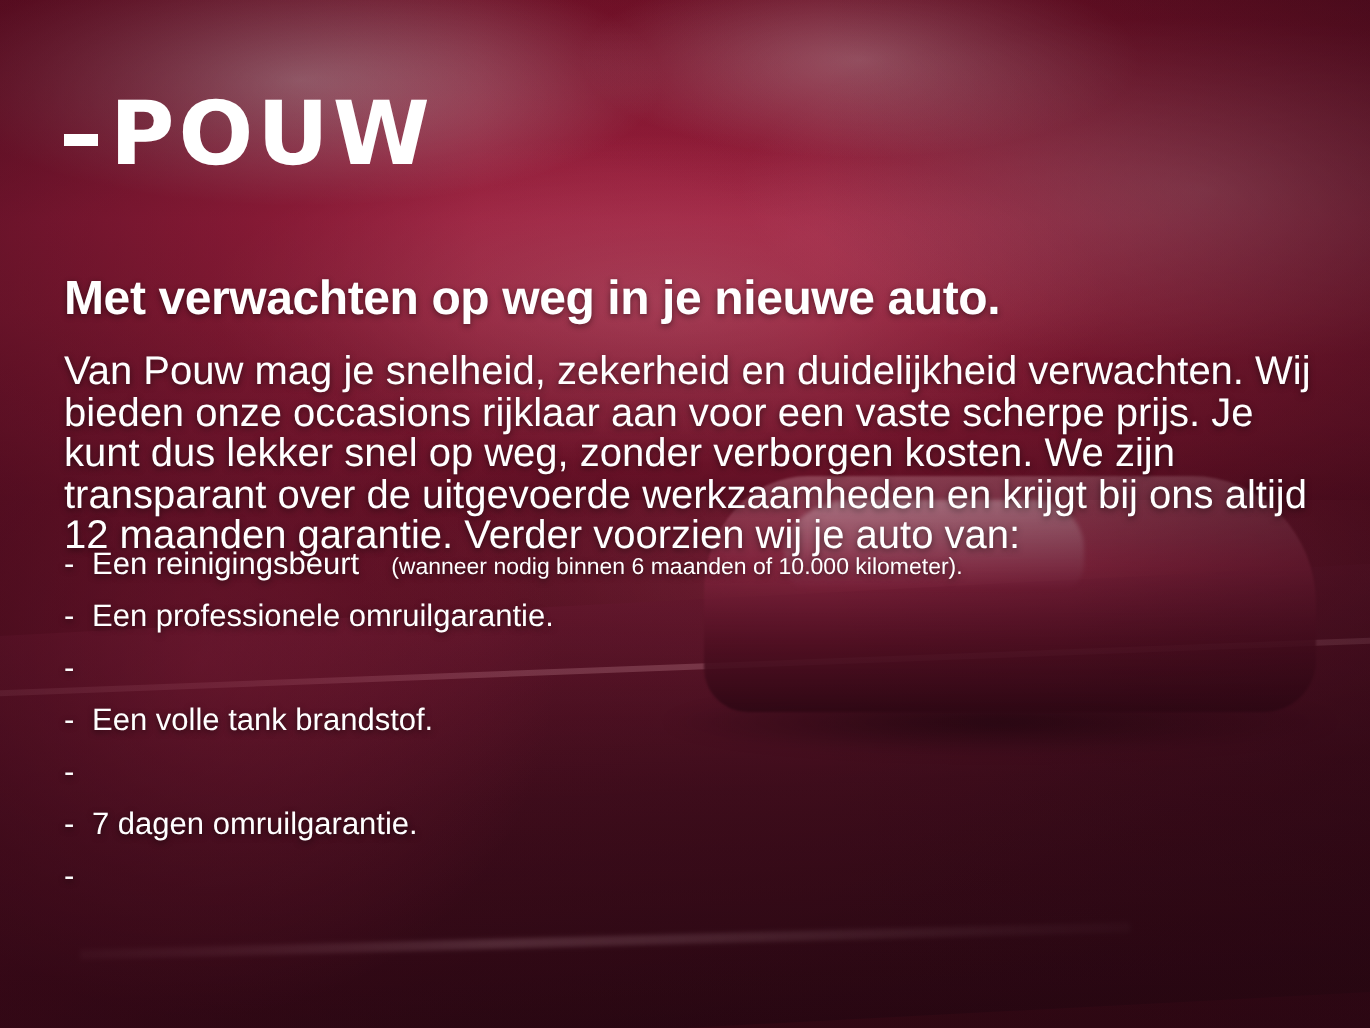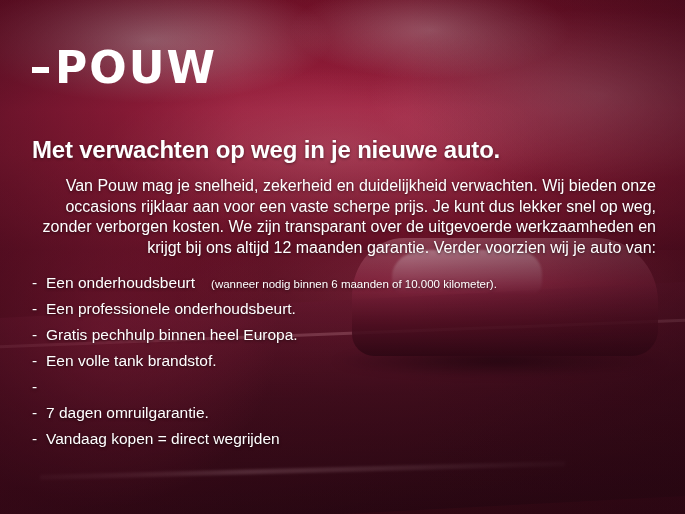--- a/index.html
+++ b/index.html
@@ -156,25 +156,24 @@
     font-weight: bold;
     letter-spacing: -0.2px;
     color: #ffffff;
     text-shadow: 0 1px 3px rgba(0,0,0,0.45);
   }
   .intro {
     position: absolute;
     left: 32px;
     top: 176px;
     width: 624px;
-    font-size: 16px;
+    font-size: 20px;
     line-height: 20.5px;
     color: #ffffff;
     text-shadow: 0 1px 3px rgba(0,0,0,0.5);
-    text-align: right;
   }
   .list {
     position: absolute;
     left: 32px;
     top: 272px;
     width: 620px;
     margin: 0;
     padding: 0;
     list-style: none;
   }
@@ -221,42 +220,40 @@
       <span class="logo-word">POUW</span>
     </div>
 
     <div class="headline">Met verwachten op weg in je nieuwe auto.</div>
 
     <div class="intro">Van Pouw mag je snelheid, zekerheid en duidelijkheid verwachten. Wij bieden onze occasions rijklaar aan voor een vaste scherpe prijs. Je kunt dus lekker snel op weg, zonder verborgen kosten. We zijn transparant over de uitgevoerde werkzaamheden en krijgt bij ons altijd 12 maanden garantie. Verder voorzien wij je auto van:</div>
 
     <ul class="list">
       <li>
         <span class="dash">-</span>
-        <span>Een onderhoudsbeurt</span>
+        <span>Een reinigingsbeurt</span>
         <span class="note">(wanneer nodig binnen 6 maanden of 10.000 kilometer).</span>
       </li>
       <li>
         <span class="dash">-</span>
-        <span>Een professionele onderhoudsbeurt.</span>
-      </li>
-      <li>
-        <span class="dash">-</span>
-        <span>Gratis pechhulp binnen heel Europa.</span>
+        <span>Een professionele omruilgarantie.</span>
+      </li>
+      <li>
+        <span class="dash">-</span>
       </li>
       <li>
         <span class="dash">-</span>
         <span>Een volle tank brandstof.</span>
       </li>
       <li>
         <span class="dash">-</span>
       </li>
       <li>
         <span class="dash">-</span>
         <span>7 dagen omruilgarantie.</span>
       </li>
       <li>
         <span class="dash">-</span>
-        <span>Vandaag kopen = direct wegrijden</span>
       </li>
     </ul>
 
   </div>
 </div>
 
 </body></html>

